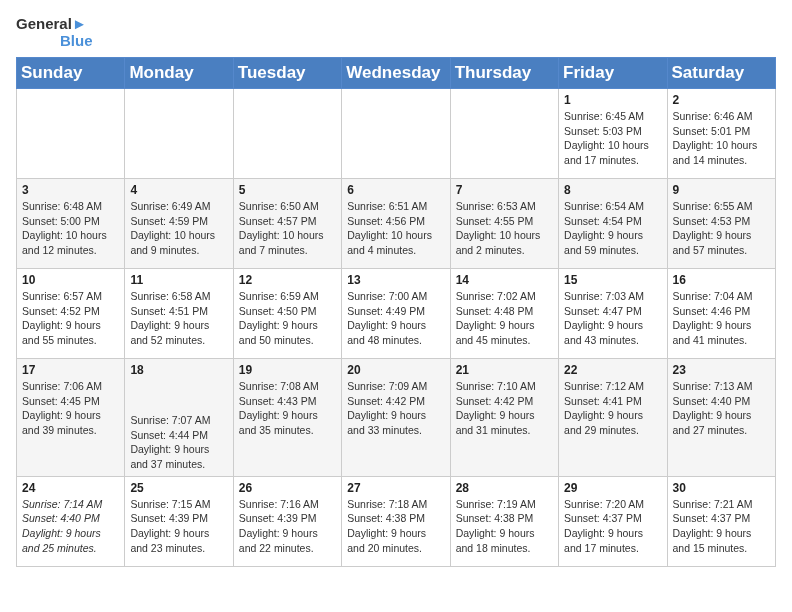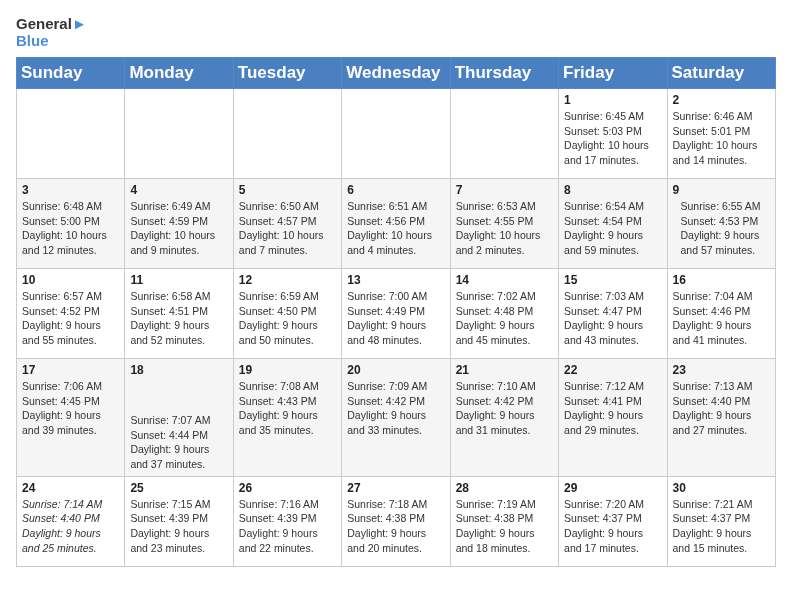--- a/index.html
+++ b/index.html
@@ -72,21 +72,21 @@
     }
     .empty-cell { background: #fff !important; }
   </style>
 </head>
 <body>
 
 <div class="header-area">
   <div class="logo">
   <div style="display:flex;flex-direction:column;line-height:1.1;">
     <span style="font-size:15px;font-weight:bold;color:#333;">General<span style="color:#4a90d9;">►</span></span>
-    <span style="font-size:15px;font-weight:bold;color:#4a90d9;">Blue</span>
+    <span style="font-size:15px;font-weight:bold;color:#4a90d9;margin-left:44px;">Blue</span>
   </div>
 </div>
   <div class="title-area">
     <div class="month-title"></div>
     <div class="location-title"></div>
   </div>
 </div>
 
 <table class="calendar-table">
   <thead>
@@ -160,21 +160,21 @@
         </td>
         <td>
           <span class="day-number">8</span>
           <div class="day-info" style="white-space: pre-line;">Sunrise: 6:54 AM
 Sunset: 4:54 PM
 Daylight: 9 hours
 and 59 minutes.</div>
         </td>
         <td>
           <span class="day-number">9</span>
-          <div class="day-info" style="white-space: pre-line; margin-left: 8px;">Sunrise: 6:55 AM
+          <div class="day-info" style="white-space: pre-line;">Sunrise: 6:55 AM
 Sunset: 4:53 PM
 Daylight: 9 hours
 and 57 minutes.</div>
         </td>
       </tr>
       <tr>
         <td>
           <span class="day-number">10</span>
           <div class="day-info" style="white-space: pre-line;">Sunrise: 6:57 AM
 Sunset: 4:52 PM

